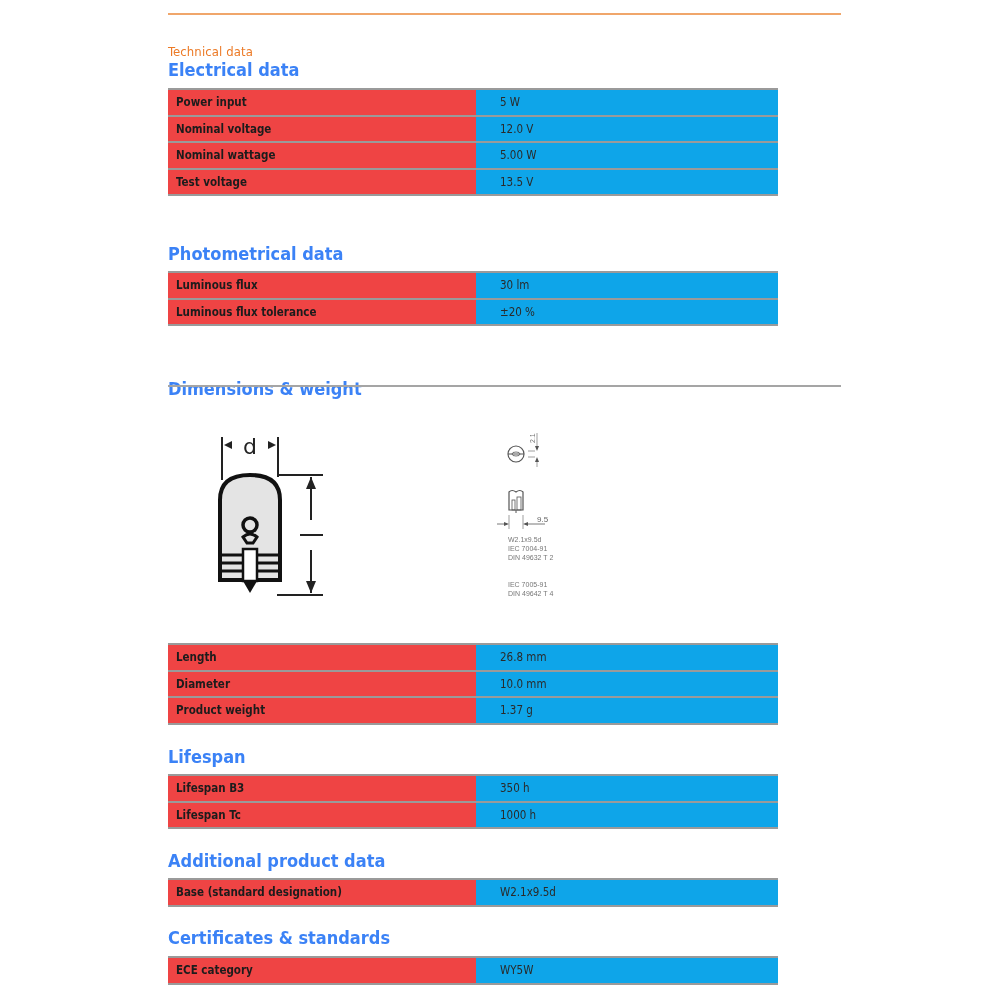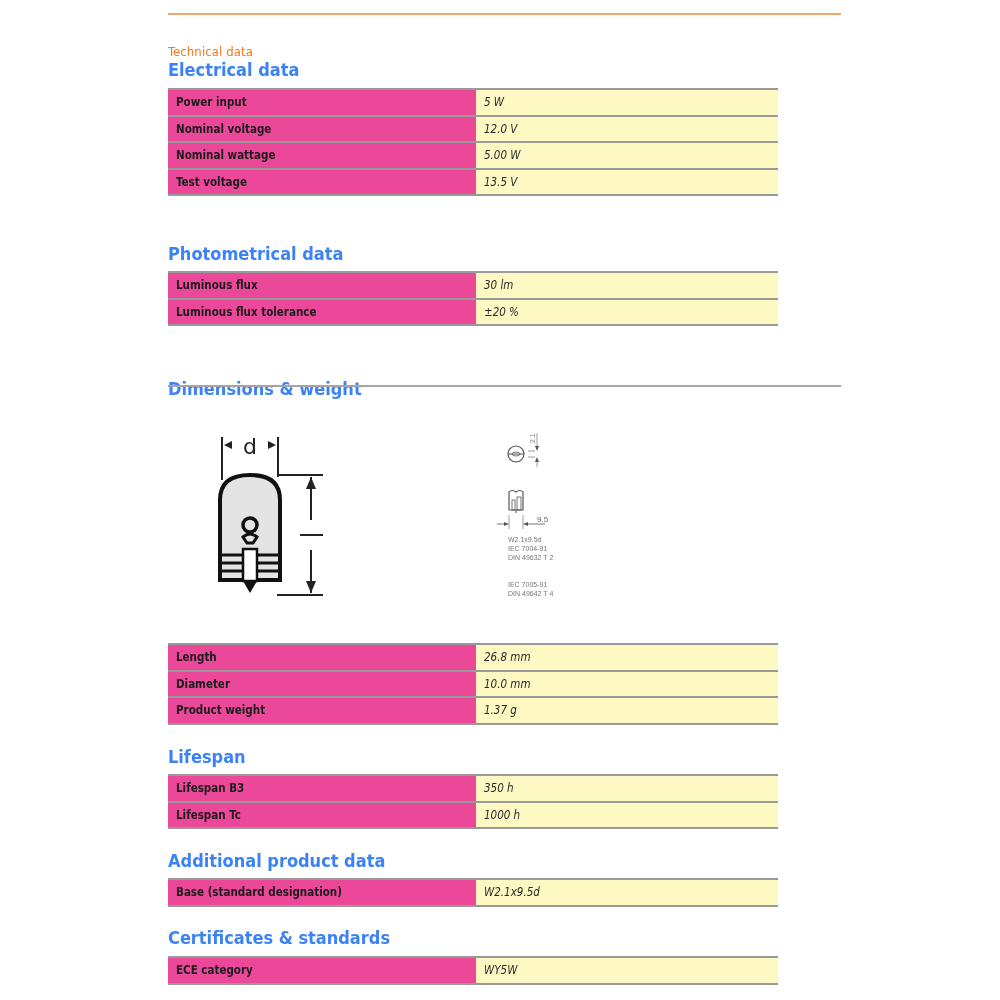--- a/index.html
+++ b/index.html
@@ -4,22 +4,22 @@
 <style>
   html, body { margin:0; padding:0; background:#ffffff; }
   body { width:1000px; height:1000px; position:relative; overflow:hidden;
          font-family:"DejaVu Sans Condensed","DejaVu Sans", sans-serif; color:#1a1a1a; }
   .top-rule { position:absolute; left:168px; top:13px; width:673px; height:2px; background:#f0a66b; }
   .page-title { position:absolute; left:168px; top:20px; font-size:13px; color:#ec7a26; letter-spacing:0.1px;margin-top:24px; }
   .section-title { position:absolute; left:168px; font-size:18px; font-weight:bold; color:#3b82f6; }
   table.spec { position:absolute; left:168px; width:610px; border-collapse:collapse; font-size:11.5px; }
   table.spec td { height:24.5px; padding:0 0 0 8px; border-top:2px solid #9a9a9a; vertical-align:middle; }
   table.spec tr:last-child td { border-bottom:2px solid #9a9a9a;margin-left:43px; }
-  table.spec td.k { width:300px; background:#ec4899; font-weight:bold; color:#1c1c1c; }
-  table.spec td.v { background:#fef9c3; color:#2a2a2a; padding-left:8px;font-style:italic; }
+  table.spec td.k { width:300px; background:#ef4444; font-weight:bold; color:#1c1c1c; }
+  table.spec td.v { background:#0ea5e9; color:#2a2a2a; padding-left:24px; }
   .dim-rule { position:absolute; left:168px; top:385px; width:673px; height:2px; background:#a5a5a5; }
   .drawing-main { position:absolute; left:205px; top:425px; width:130px; height:180px; }
   .drawing-small { position:absolute; left:495px; top:425px; width:80px; height:185px; }
   .small-text { position:absolute; left:508px; font-size:7px; color:#777; line-height:9px; font-family:"Liberation Sans", sans-serif; }
 </style>
 </head>
 <body>
 
 <div class="top-rule"></div>
 <div class="page-title">Technical data</div>

